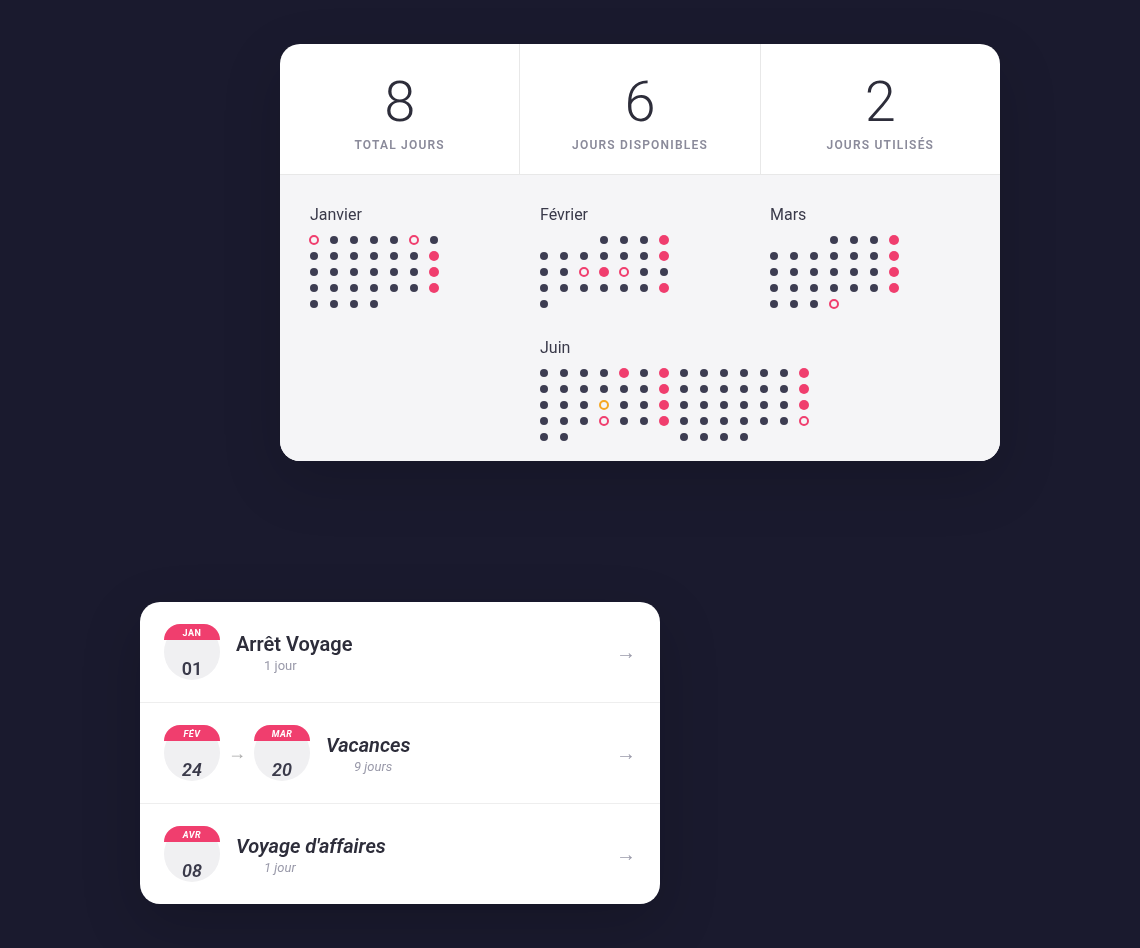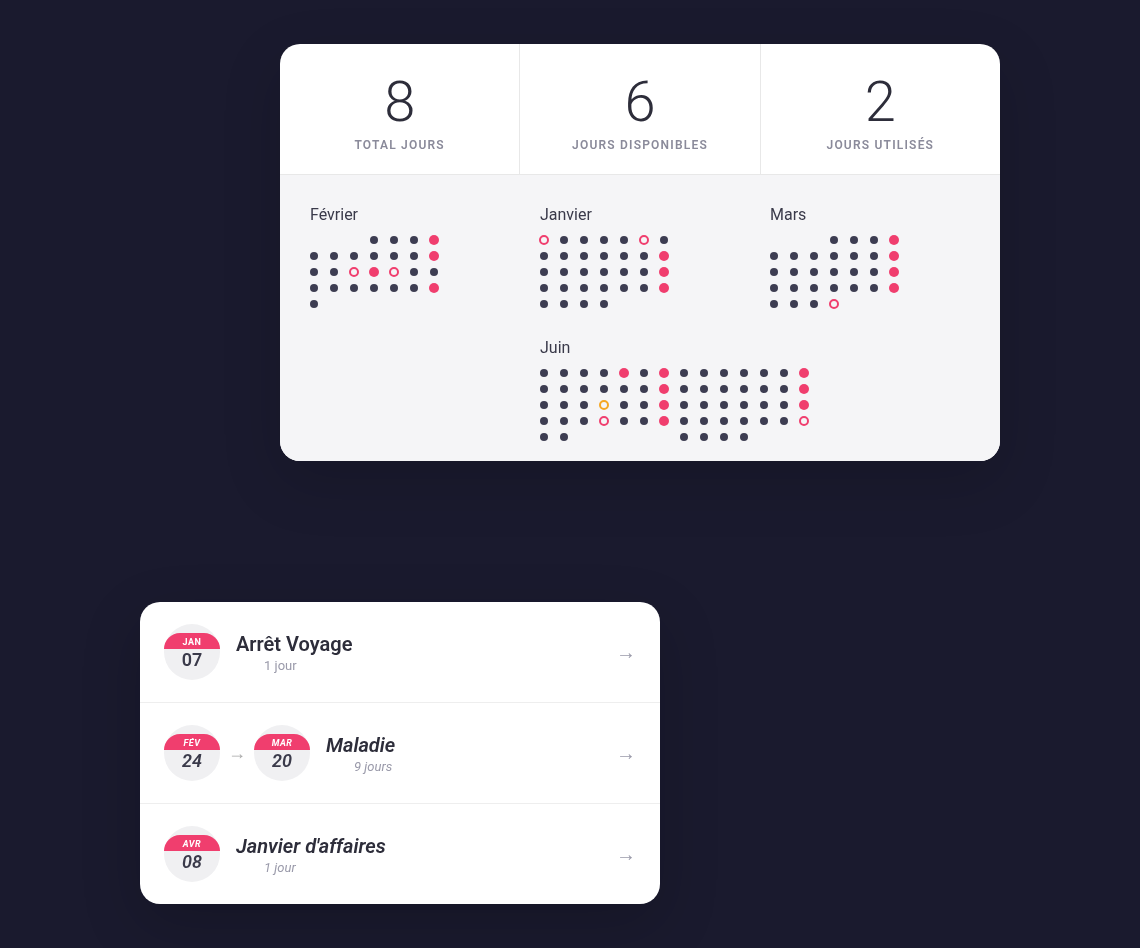--- a/index.html
+++ b/index.html
@@ -156,21 +156,21 @@
 
     .date-badge {
       display: flex;
       flex-direction: column;
       align-items: center;
       width: 56px;
       min-width: 56px;
       height: 56px;
       border-radius: 50%;
       background: #f0f0f2;
-      justify-content: center;
+      justify-content: space-between;
     }
 
     .date-badge .month-tag {
       font-size: 9px;
       font-weight: 700;
       letter-spacing: 0.5px;
       color: #ffffff;
       background: #f03e6e;
       border-radius: 50% 50% 0 0;
       width: 56px;
@@ -237,20 +237,65 @@
       <div class="stat-item">
         <span class="stat-number">2</span>
         <span class="stat-label">JOURS UTILISÉS</span>
       </div>
     </div>
 
     <div class="calendar-section">
       <div class="calendar-months">
 
         <div class="month-block">
+          <div class="month-name">Janvier</div>
+          <div class="dot-grid">
+            <div class="dot red-outline"></div>
+            <div class="dot"></div>
+            <div class="dot"></div>
+            <div class="dot"></div>
+            <div class="dot"></div>
+            <div class="dot red-outline"></div>
+            <div class="dot"></div>
+
+            <div class="dot"></div>
+            <div class="dot"></div>
+            <div class="dot"></div>
+            <div class="dot"></div>
+            <div class="dot"></div>
+            <div class="dot"></div>
+            <div class="dot red"></div>
+
+            <div class="dot"></div>
+            <div class="dot"></div>
+            <div class="dot"></div>
+            <div class="dot"></div>
+            <div class="dot"></div>
+            <div class="dot"></div>
+            <div class="dot red"></div>
+
+            <div class="dot"></div>
+            <div class="dot"></div>
+            <div class="dot"></div>
+            <div class="dot"></div>
+            <div class="dot"></div>
+            <div class="dot"></div>
+            <div class="dot red"></div>
+
+            <div class="dot"></div>
+            <div class="dot"></div>
+            <div class="dot"></div>
+            <div class="dot"></div>
+            <div class="dot empty"></div>
+            <div class="dot empty"></div>
+            <div class="dot empty"></div>
+          </div>
+        </div>
+
+        <div class="month-block">
           <div class="month-name">Février</div>
           <div class="dot-grid">
             <div class="dot empty"></div>
             <div class="dot empty"></div>
             <div class="dot empty"></div>
             <div class="dot"></div>
             <div class="dot"></div>
             <div class="dot"></div>
             <div class="dot red"></div>
 
@@ -275,65 +320,20 @@
             <div class="dot"></div>
             <div class="dot"></div>
             <div class="dot"></div>
             <div class="dot"></div>
             <div class="dot red"></div>
 
             <div class="dot"></div>
             <div class="dot empty"></div>
             <div class="dot empty"></div>
             <div class="dot empty"></div>
-            <div class="dot empty"></div>
-            <div class="dot empty"></div>
-            <div class="dot empty"></div>
-          </div>
-        </div>
-
-        <div class="month-block">
-          <div class="month-name">Janvier</div>
-          <div class="dot-grid">
-            <div class="dot red-outline"></div>
-            <div class="dot"></div>
-            <div class="dot"></div>
-            <div class="dot"></div>
-            <div class="dot"></div>
-            <div class="dot red-outline"></div>
-            <div class="dot"></div>
-
-            <div class="dot"></div>
-            <div class="dot"></div>
-            <div class="dot"></div>
-            <div class="dot"></div>
-            <div class="dot"></div>
-            <div class="dot"></div>
-            <div class="dot red"></div>
-
-            <div class="dot"></div>
-            <div class="dot"></div>
-            <div class="dot"></div>
-            <div class="dot"></div>
-            <div class="dot"></div>
-            <div class="dot"></div>
-            <div class="dot red"></div>
-
-            <div class="dot"></div>
-            <div class="dot"></div>
-            <div class="dot"></div>
-            <div class="dot"></div>
-            <div class="dot"></div>
-            <div class="dot"></div>
-            <div class="dot red"></div>
-
-            <div class="dot"></div>
-            <div class="dot"></div>
-            <div class="dot"></div>
-            <div class="dot"></div>
             <div class="dot empty"></div>
             <div class="dot empty"></div>
             <div class="dot empty"></div>
           </div>
         </div>
 
         <div class="month-block">
           <div class="month-name">Mars</div>
           <div class="dot-grid">
             <div class="dot empty"></div>
@@ -461,21 +461,21 @@
 
       </div>
     </div>
   </div>
 
   <div class="events-card">
 
     <div class="event-item">
       <div class="date-badge">
         <div class="month-tag">JAN</div>
-        <div class="day-num">07</div>
+        <div class="day-num">01</div>
       </div>
       <div class="event-info">
         <div class="event-title">Arrêt Voyage</div>
         <div class="event-duration">1 jour</div>
       </div>
       <span class="event-arrow">→</span>
     </div>
 
     <div class="event-item">
       <div class="date-range">
@@ -483,33 +483,33 @@
           <div class="month-tag">FÉV</div>
           <div class="day-num">24</div>
         </div>
         <span class="arrow-icon">→</span>
         <div class="date-badge">
           <div class="month-tag">MAR</div>
           <div class="day-num">20</div>
         </div>
       </div>
       <div class="event-info">
-        <div class="event-title">Maladie</div>
+        <div class="event-title">Vacances</div>
         <div class="event-duration">9 jours</div>
       </div>
       <span class="event-arrow">→</span>
     </div>
 
     <div class="event-item">
       <div class="date-badge">
         <div class="month-tag">AVR</div>
         <div class="day-num">08</div>
       </div>
       <div class="event-info">
-        <div class="event-title">Janvier d'affaires</div>
+        <div class="event-title">Voyage d'affaires</div>
         <div class="event-duration">1 jour</div>
       </div>
       <span class="event-arrow">→</span>
     </div>
 
   </div>
 
 </div>
 
 </body></html>

